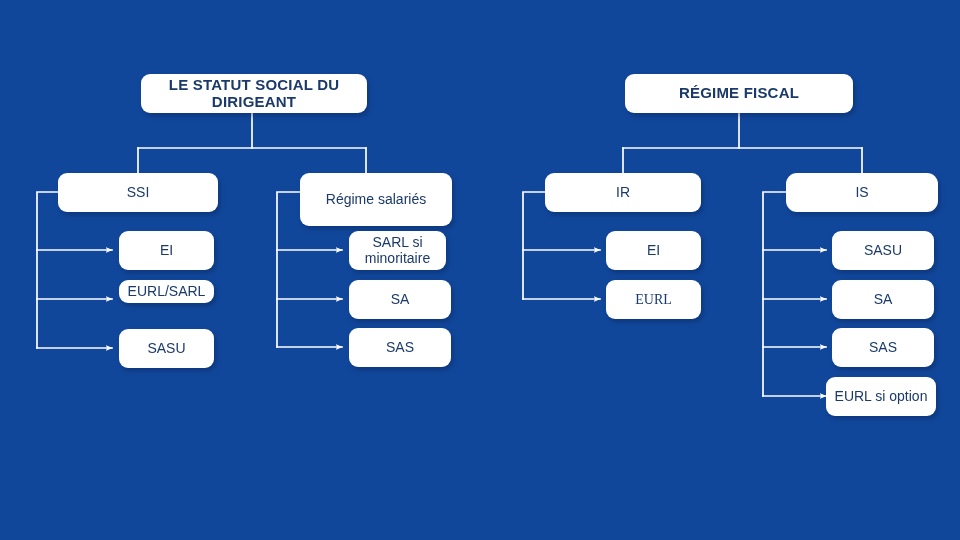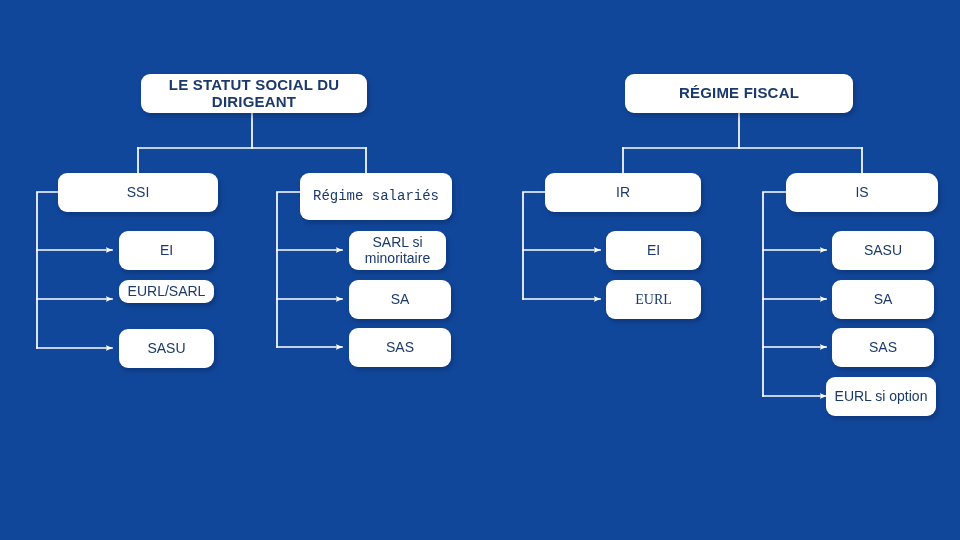--- a/index.html
+++ b/index.html
@@ -107,21 +107,21 @@
   </svg>
 
   <div class="node title" style="left:141px; top:74px; width:226px; height:39px;">
     <span class="label">LE STATUT SOCIAL DU DIRIGEANT</span>
   </div>
 
   <div class="node branch" style="left:58px; top:173px; width:160px; height:39px;">
     <span class="label">SSI</span>
   </div>
 
-  <div class="node branch" style="left:300px; top:173px; width:152px; height:47px;font-family:Liberation Mono, monospace;">
+  <div class="node branch" style="left:300px; top:173px; width:152px; height:53px;">
     <span class="label">Régime salariés</span>
   </div>
 
   <div class="node leaf" style="left:119px; top:231px; width:95px; height:39px;">
     <span class="label">EI</span>
   </div>
 
   <div class="node leaf" style="left:119px; top:280px; width:95px; height:23px;">
     <span class="label">EURL/SARL</span>
   </div>

